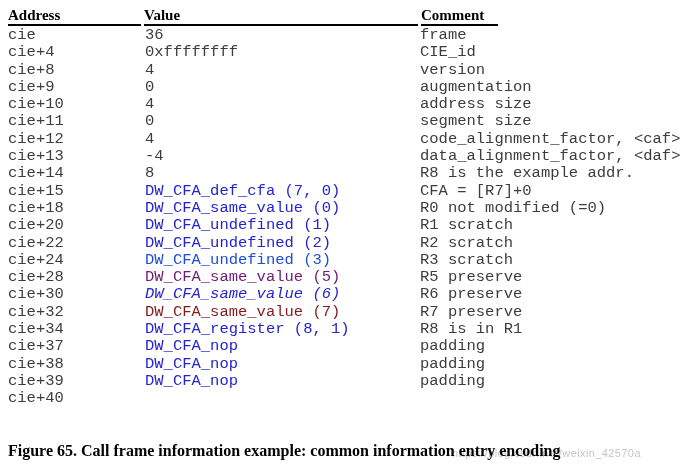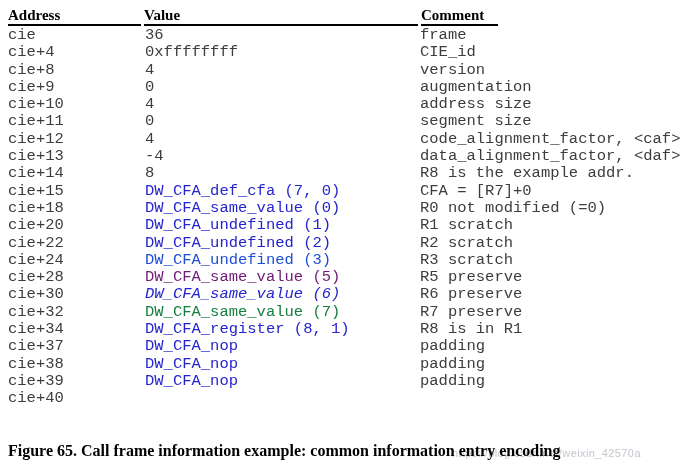--- a/index.html
+++ b/index.html
@@ -131,21 +131,21 @@
         <span class="cell c-val link" style="color: #701a75;">DW_CFA_same_value (5)</span>
         <span class="cell c-com">R5 preserve</span>
       </div>
       <div class="row">
         <span class="cell c-addr">cie+30</span>
         <span class="cell c-val link" style="color: rgb(36, 36, 207); font-style: italic;">DW_CFA_same_value (6)</span>
         <span class="cell c-com">R6 preserve</span>
       </div>
       <div class="row">
         <span class="cell c-addr">cie+32</span>
-        <span class="cell c-val link" style="color: #15803d;">DW_CFA_same_value (7)</span>
+        <span class="cell c-val link" style="color: #7f1d1d;">DW_CFA_same_value (7)</span>
         <span class="cell c-com">R7 preserve</span>
       </div>
       <div class="row">
         <span class="cell c-addr">cie+34</span>
         <span class="cell c-val link" style="color: rgb(36, 36, 207);">DW_CFA_register (8, 1)</span>
         <span class="cell c-com">R8 is in R1</span>
       </div>
       <div class="row">
         <span class="cell c-addr">cie+37</span>
         <span class="cell c-val link" style="color: rgb(36, 36, 207);">DW_CFA_nop</span>

